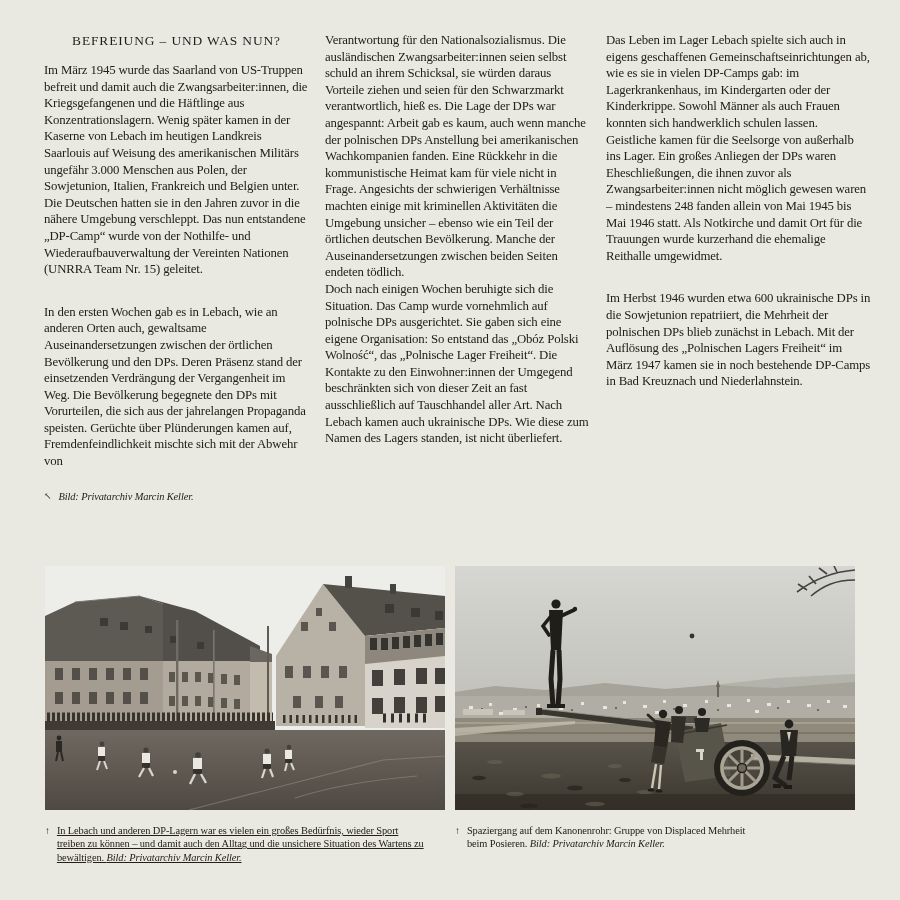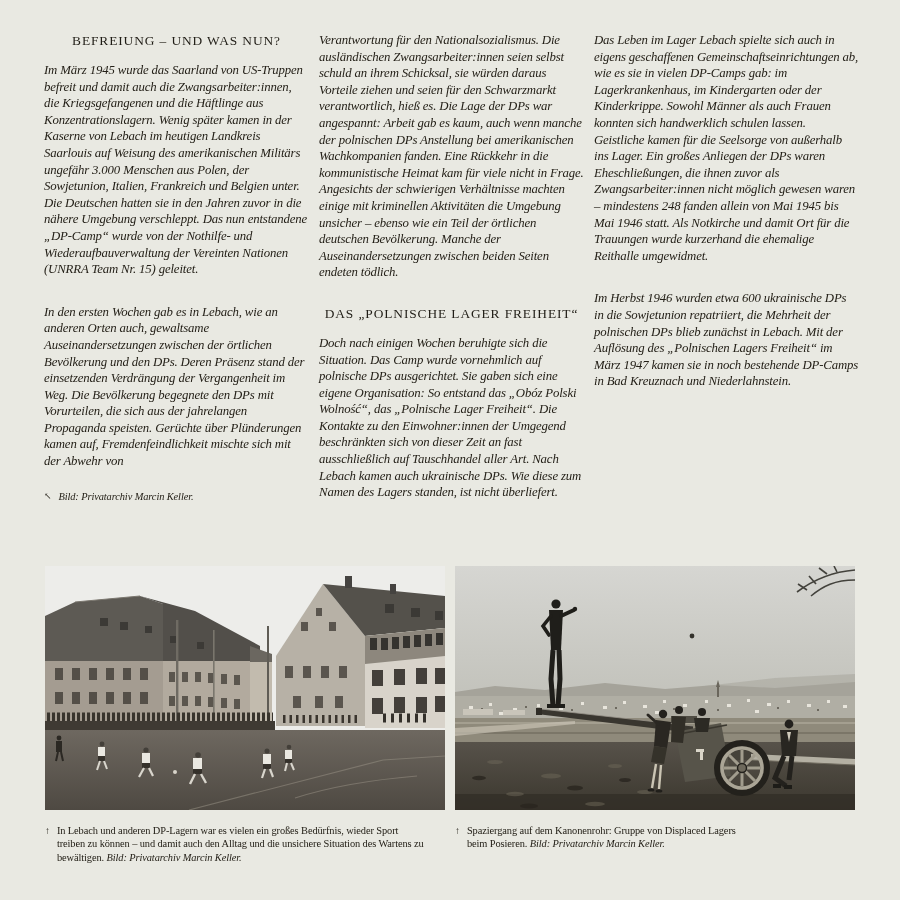--- a/index.html
+++ b/index.html
@@ -7,53 +7,53 @@
     width: 900px; height: 900px;
     background: #e9e9e2;
     font-family: "Liberation Serif", "DejaVu Serif", serif;
     color: #242018;
     overflow: hidden;
   }
   .page { position: relative; width: 900px; height: 900px; }
 
   .columns {
     position: absolute; left: 44px; top: 32px; width: 814px;
-    display: grid; grid-template-columns: repeat(3, 265px); column-gap: 10px;
+    display: grid; grid-template-columns: repeat(3, 265px); column-gap: 16px;
   }
   .heading {
     font-size: 13.4px; font-weight: 400; letter-spacing: 0.9px;
     text-align: center; margin: 0 0 13px 0; line-height: 17px;
     color: #201d16;
   }
   .heading.mid { margin-top: 24px; }
   .body-para {
     font-size: 12.8px; line-height: 16.6px; letter-spacing: -0.15px;
     margin: 0 0 26px 0; text-align: left;
-    hyphens: auto; font-style: italic; -webkit-hyphens: auto;
+    hyphens: auto; -webkit-hyphens: auto;
   }
   .body-para:last-child { margin-bottom: 0; }
 
   .footnote {
     display: flex; gap: 7px; margin-top: 20px;
     font-size: 10.4px; line-height: 13.4px; letter-spacing: -0.1px;
   }
   .footnote .marker { flex: 0 0 auto; font-size: 9px; line-height: 13px; }
   .credit { font-style: italic; }
   .credit.block { display: block; }
 
   figure { margin: 0; position: absolute; width: 400px; }
   figure.photo-left  { left: 45px;  top: 566px; }
   figure.photo-right { left: 455px; top: 566px; }
   figure svg { display: block; width: 400px; height: 244px; }
   figcaption {
     display: flex; gap: 7px; margin-top: 14px;
     font-size: 10.4px; line-height: 13.4px; letter-spacing: -0.1px;
   }
   figcaption .marker { flex: 0 0 auto; font-size: 10px; }
-  figure.photo-left  figcaption .cap-body { width: 372px; }
+  figure.photo-left  figcaption .cap-body { width: 372px; text-decoration: underline; }
   figure.photo-right figcaption .cap-body { width: 290px; }
 </style>
 </head>
 <body>
 
 <div class="page">
 
   <div class="columns">
 
     <section class="col">
@@ -61,21 +61,20 @@
       <p class="body-para">Im März 1945 wurde das Saarland von US-Truppen befreit und damit auch die Zwangsarbeiter:innen, die Kriegsgefangenen und die Häftlinge aus Konzentrationslagern. Wenig später kamen in der Kaserne von Lebach im heutigen Landkreis Saarlouis auf Weisung des amerikanischen Militärs ungefähr 3.000 Menschen aus Polen, der Sowjetunion, Italien, Frankreich und Belgien unter. Die Deutschen hatten sie in den Jahren zuvor in die nähere Umgebung verschleppt. Das nun entstandene „DP-Camp“ wurde von der Nothilfe- und Wiederaufbauverwaltung der Vereinten Nationen (UNRRA Team Nr. 15) geleitet.</p>
       <p class="body-para" style="margin-bottom:0">In den ersten Wochen gab es in Lebach, wie an anderen Orten auch, gewaltsame Auseinandersetzungen zwischen der örtlichen Bevölkerung und den DPs. Deren Präsenz stand der einsetzenden Verdrängung der Vergangenheit im Weg. Die Bevölkerung begegnete den DPs mit Vorurteilen, die sich aus der jahrelangen Propaganda speisten. Gerüchte über Plünderungen kamen auf, Fremdenfeindlichkeit mischte sich mit der Abwehr von</p>
       <div class="footnote">
         <span class="marker">↖</span>
         <span class="fn-body"><em class="credit block">Bild: Privatarchiv Marcin Keller.</em></span>
       </div>
     </section>
 
     <section class="col">
       <p class="body-para" style="margin-bottom:0">Verantwortung für den Nationalsozialismus. Die ausländischen Zwangsarbeiter:innen seien selbst schuld an ihrem Schicksal, sie würden daraus Vorteile ziehen und seien für den Schwarzmarkt verantwortlich, hieß es. Die Lage der DPs war angespannt: Arbeit gab es kaum, auch wenn manche der polnischen DPs Anstellung bei amerikanischen Wachkompanien fanden. Eine Rückkehr in die kommunistische Heimat kam für viele nicht in Frage. Angesichts der schwierigen Verhältnisse machten einige mit kriminellen Aktivitäten die Umgebung unsicher – ebenso wie ein Teil der örtlichen deutschen Bevölkerung. Manche der Auseinandersetzungen zwischen beiden Seiten endeten tödlich.</p>
-      <h2 class="heading mid">DAS „POLNISCHE LAGER FREIHEIT“</h2>
       <p class="body-para">Doch nach einigen Wochen beruhigte sich die Situation. Das Camp wurde vornehmlich auf polnische DPs ausgerichtet. Sie gaben sich eine eigene Organisation: So entstand das „Obóz Polski Wolność“, das „Polnische Lager Freiheit“. Die Kontakte zu den Einwohner:innen der Umgegend beschränkten sich von dieser Zeit an fast ausschließlich auf Tauschhandel aller Art. Nach Lebach kamen auch ukrainische DPs. Wie diese zum Namen des Lagers standen, ist nicht überliefert.</p>
     </section>
 
     <section class="col">
       <p class="body-para">Das Leben im Lager Lebach spielte sich auch in eigens geschaffenen Gemeinschaftseinrichtungen ab, wie es sie in vielen DP-Camps gab: im Lagerkrankenhaus, im Kindergarten oder der Kinderkrippe. Sowohl Männer als auch Frauen konnten sich handwerklich schulen lassen. Geistliche kamen für die Seelsorge von außerhalb ins Lager. Ein großes Anliegen der DPs waren Eheschließungen, die ihnen zuvor als Zwangsarbeiter:innen nicht möglich gewesen waren – mindestens 248 fanden allein von Mai 1945 bis Mai 1946 statt. Als Notkirche und damit Ort für die Trauungen wurde kurzerhand die ehemalige Reithalle umgewidmet.</p>
       <p class="body-para">Im Herbst 1946 wurden etwa 600 ukrainische DPs in die Sowjetunion repatriiert, die Mehrheit der polnischen DPs blieb zunächst in Lebach. Mit der Auflösung des „Polnischen Lagers Freiheit“ im März 1947 kamen sie in noch bestehende DP-Camps in Bad Kreuznach und Niederlahnstein.</p>
     </section>
   </div>
 
   <figure class="photo-left">
@@ -382,17 +381,17 @@
         <path d="M400,4 C375,6 358,14 342,26"></path>
         <path d="M400,14 C380,14 368,20 356,30"></path>
         <path d="M372,8 L364,2"></path>
           <path d="M382,6 L379,0"></path>
         <path d="M352,24 L343,18"></path>
           <path d="M361,18 L354,10"></path>
       </g>
     </svg>
     <figcaption>
       <span class="marker">↑</span>
-      <span class="cap-body"><span>Spaziergang auf dem Kanonenrohr: Gruppe von Displaced Lagers beim Posieren.</span> <em class="credit">Bild: Privatarchiv Marcin Keller.</em></span>
+      <span class="cap-body"><span>Spaziergang auf dem Kanonenrohr: Gruppe von Displaced Mehrheit beim Posieren.</span> <em class="credit">Bild: Privatarchiv Marcin Keller.</em></span>
     </figcaption>
   </figure>
 
 </div>
 
 </body></html>

